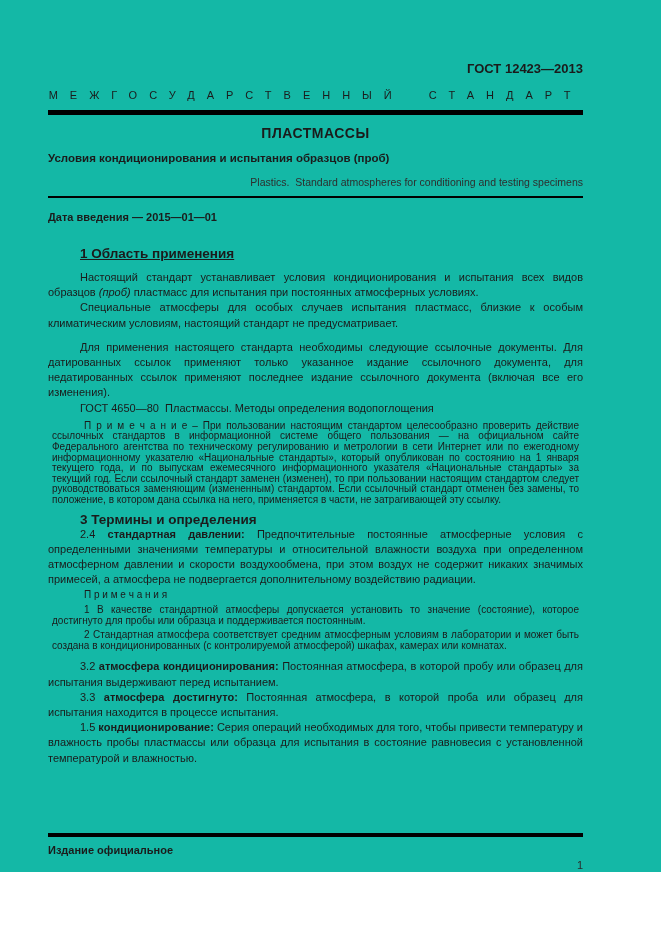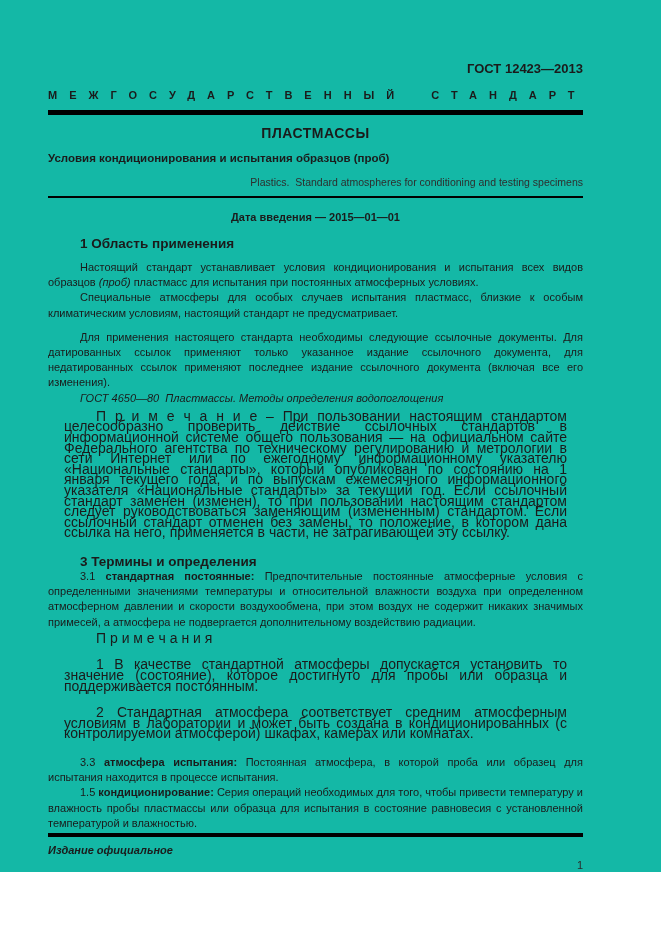--- a/index.html
+++ b/index.html
@@ -21,21 +21,21 @@
   .gost-number {
     margin-top: 62px;
     text-align: right;
     font-weight: 700;
     font-size: 13px;
     line-height: 14px;
   }
   .std-type {
     margin-top: 13px;
     text-align: center;
-    font-weight: 700;
+    font-weight: 400;
     font-size: 11px;
     line-height: 13px;
     letter-spacing: 12px;
     word-spacing: 10px;
     white-space: nowrap;
   }
   .rule { background: #000; }
   .rule.thick { height: 5px; margin-top: 8px; }
   .rule.thin  { height: 2px; margin-top: 8px; }
   .title-ru {
@@ -55,50 +55,49 @@
   }
   .subtitle-en {
     margin-top: 11px;
     text-align: right;
     font-size: 10.5px;
     line-height: 12px;
     color: #2e2e2e;
   }
   .intro-date {
     margin-top: 13px;
-    text-align: center;
+    text-align: left;
     font-weight: 700;
     font-size: 11px;
     line-height: 13px;
   }
   h2.sec {
     margin: 0 0 0 32px;
     font-size: 13.5px;
     line-height: 15px;
     font-weight: 700;
   }
-  h2.sec.mt-1 { margin-top: 12px; }
+  h2.sec.mt-1 { margin-top: 22px; text-decoration: underline; }
   h2.sec.mt-2 { margin-top: 5px; }
   h2.sec.mt-3 { margin-top: 6px; }
   p.body {
     margin: 0;
     font-size: 11px;
     line-height: 15.2px;
     text-align: justify;
     text-indent: 32px;
   }
   p.body.first { margin-top: 9px; }
   p.body.gap   { margin-top: 8px; }
   p.ref {
-    font-style: italic;
     text-align: left;
   }
   p.note {
-    margin: 16px;
-    font-size: 14px;
+    margin: 4px;
+    font-size: 10px;
     line-height: 10.6px;
     text-align: justify;
     text-indent: 32px;
   }
   p.note.start { margin-top: 5px; }
   p.note.label { margin-top: 3px; }
   .footer-rule {
     position: absolute;
     left: 48px;
     width: 535px;
@@ -106,21 +105,20 @@
     height: 4px;
     background: #000;
   }
   .edition {
     position: absolute;
     left: 48px;
     top: 844px;
     font-weight: 700;
     font-size: 11px;
     line-height: 13px;
-    font-style: italic;
   }
   .page-number {
     position: absolute;
     left: 48px;
     width: 535px;
     top: 859px;
     text-align: right;
     font-size: 11px;
     line-height: 13px;
     color: #2a2a2a;
@@ -145,27 +143,28 @@
 
     <h2 class="sec mt-1">1 Область применения</h2>
     <p class="body first"><span>Настоящий стандарт устанавливает условия кондиционирования и испытания всех видов образцов </span><i>(проб)</i><span> пластмасс для испытания при постоянных атмосферных условиях.</span></p>
     <p class="body">Специальные атмосферы для особых случаев испытания пластмасс, близкие к особым климатическим условиям, настоящий стандарт не предусматривает.</p>
 
     <p class="body first">Для применения настоящего стандарта необходимы следующие ссылочные документы. Для датированных ссылок применяют только указанное издание ссылочного документа, для недатированных ссылок применяют последнее издание ссылочного документа (включая все его изменения).</p>
     <p class="body ref">ГОСТ 4650—80&nbsp; Пластмассы. Методы определения водопоглощения</p>
     <p class="note start">П р и м е ч а н и е – При пользовании настоящим стандартом целесообразно проверить действие ссылочных стандартов в информационной системе общего пользования — на официальном сайте Федерального агентства по техническому регулированию и метрологии в сети Интернет или по ежегодному информационному указателю «Национальные стандарты», который опубликован по состоянию на 1 января текущего года, и по выпускам ежемесячного информационного указателя «Национальные стандарты» за текущий год. Если ссылочный стандарт заменен (изменен), то при пользовании настоящим стандартом следует руководствоваться заменяющим (измененным) стандартом. Если ссылочный стандарт отменен без замены, то положение, в котором дана ссылка на него, применяется в части, не затрагивающей эту ссылку.</p>
 
     <h2 class="sec mt-3">3 Термины и определения</h2>
-    <p class="body"><span>3.1 </span><b>стандартная постоянные:</b><span> Предпочтительные постоянные атмосферные условия с определенными значениями температуры и относительной влажности воздуха при определенном атмосферном давлении и скорости воздухообмена, при этом воздух не содержит никаких значимых примесей, а атмосфера не подвергается дополнительному воздействию радиации.</span></p>
+    <p class="body"><span>2.4 </span><b>стандартная давлении:</b><span> Предпочтительные постоянные атмосферные условия с определенными значениями температуры и относительной влажности воздуха при определенном атмосферном давлении и скорости воздухообмена, при этом воздух не содержит никаких значимых примесей, а атмосфера не подвергается дополнительному воздействию радиации.</span></p>
 
     <p class="note label">П р и м е ч а н и я</p>
     <p class="note">1 В качестве стандартной атмосферы допускается установить то значение (состояние), которое достигнуто для пробы или образца и поддерживается постоянным.</p>
     <p class="note">2 Стандартная атмосфера соответствует средним атмосферным условиям в лаборатории и может быть создана в кондиционированных (с контролируемой атмосферой) шкафах, камерах или комнатах.</p>
 
-    <p class="body"><span>3.3 </span><b>атмосфера испытания:</b><span> Постоянная атмосфера, в которой проба или образец для испытания находится в процессе испытания.</span></p>
+    <p class="body gap"><span>3.2 </span><b>атмосфера кондиционирования:</b><span> Постоянная атмосфера, в которой пробу или образец для испытания выдерживают перед испытанием.</span></p>
+    <p class="body"><span>3.3 </span><b>атмосфера достигнуто:</b><span> Постоянная атмосфера, в которой проба или образец для испытания находится в процессе испытания.</span></p>
     <p class="body"><span>1.5 </span><b>кондиционирование:</b><span> Серия операций необходимых для того, чтобы привести температуру и влажность пробы пластмассы или образца для испытания в состояние равновесия с установленной температурой и влажностью.</span></p>
 
   </div>
 
   <div class="footer-rule"></div>
   <div class="edition">Издание официальное</div>
   <div class="page-number">1</div>
 </div>
 
 </body></html>

